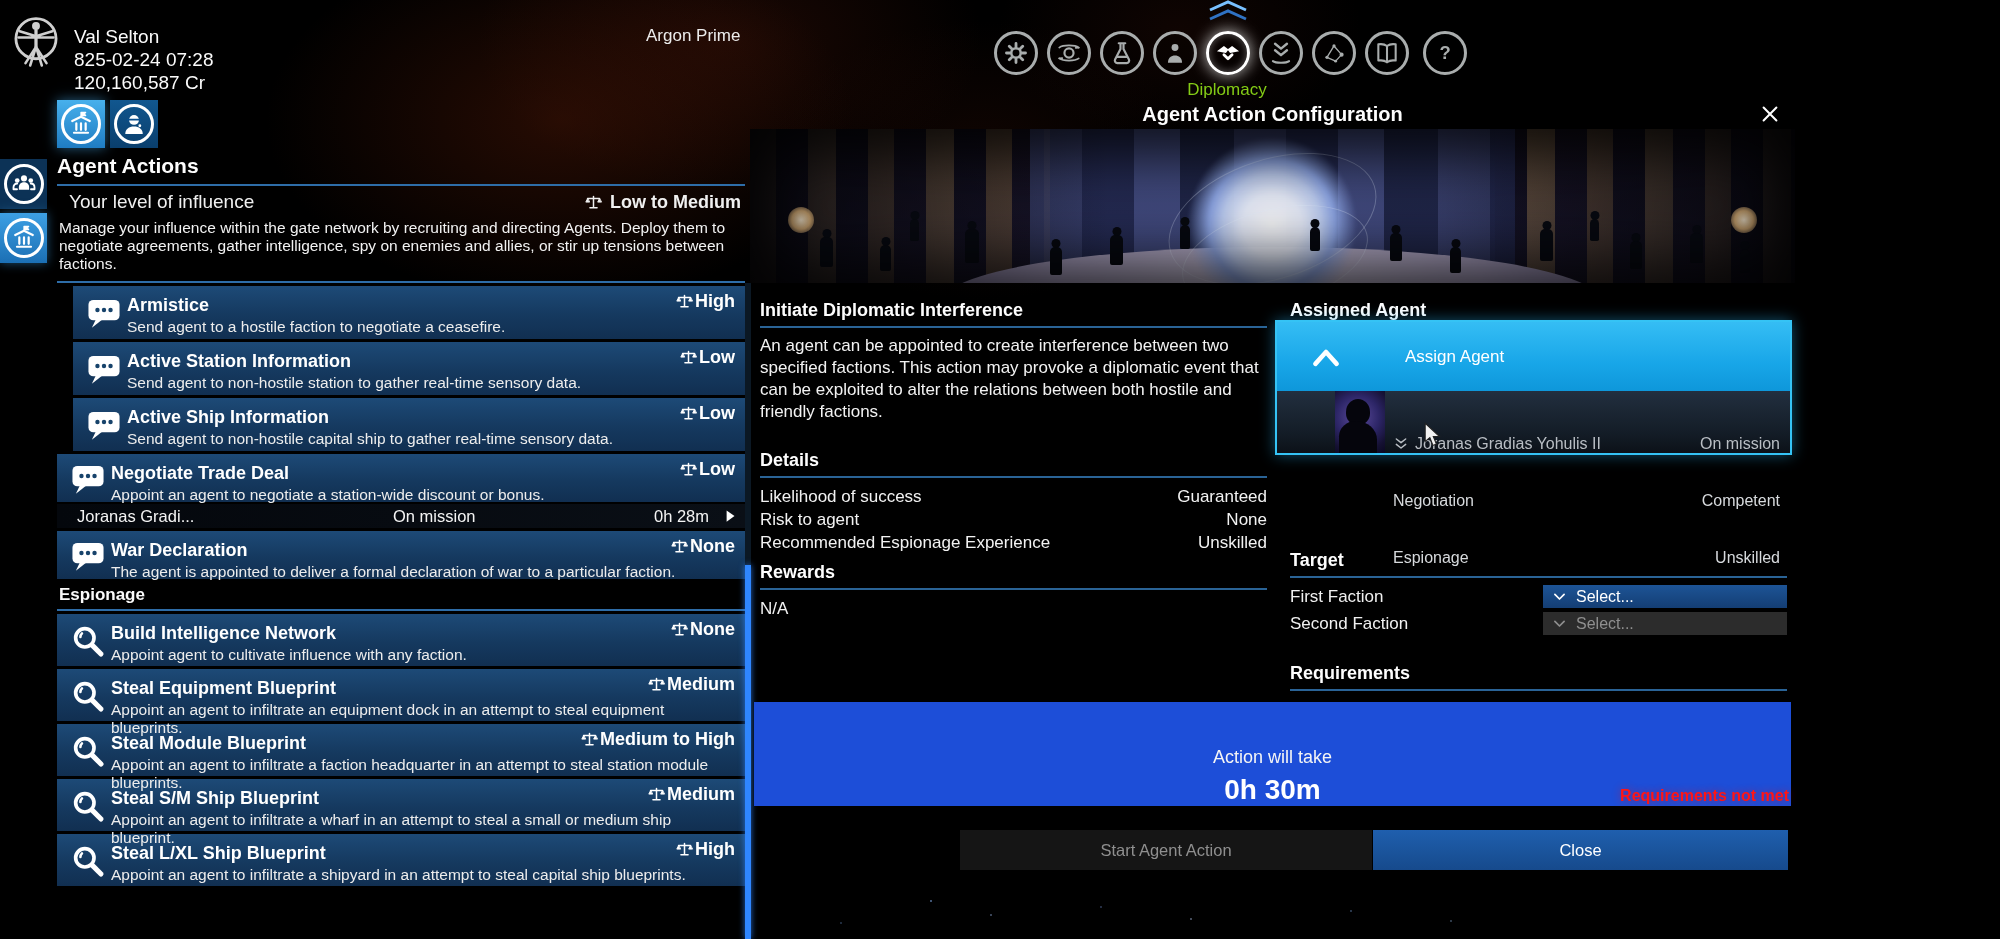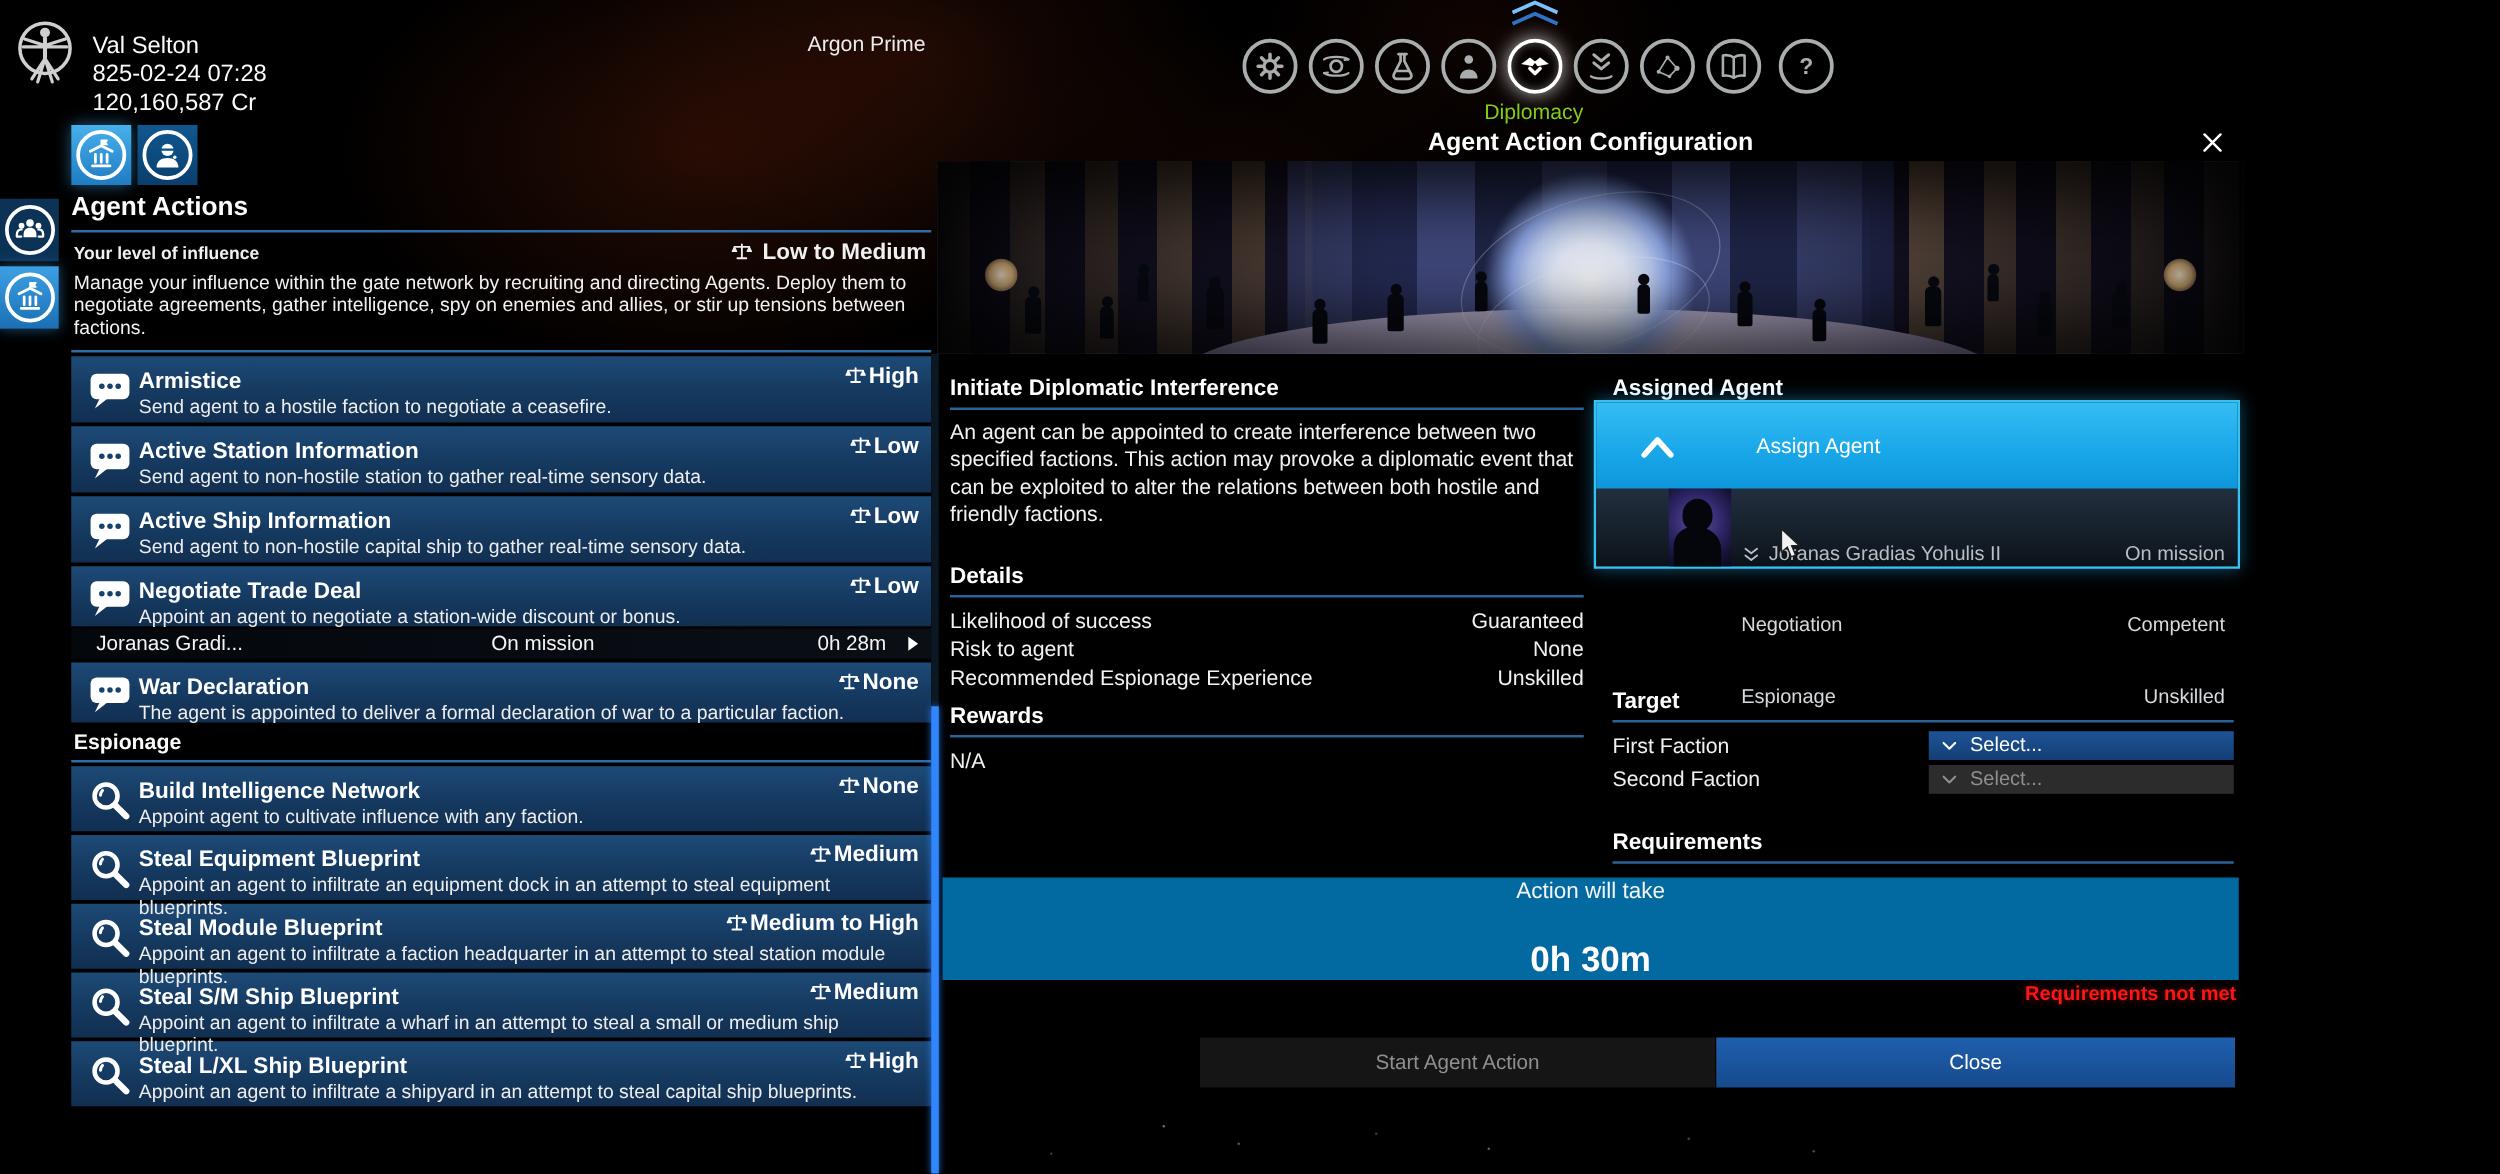--- a/index.html
+++ b/index.html
@@ -43,35 +43,35 @@
 
   
   .left-panel { position:absolute; left:57px; top:100px; width:688px; height:839px; }
   .panel-tabs { display:flex; gap:5px; height:48px; }
   .ptab { width:48px; height:48px; display:flex; align-items:center; justify-content:center; }
   .ptab.active { background:linear-gradient(180deg,#47b0ec,#1f7cc2); box-shadow:0 0 12px rgba(70,170,235,.55); }
   .ptab.inactive { background:linear-gradient(180deg,#11578f,#0a3f6d); }
   .lp-title { margin-top:6px; font-size:21px; font-weight:bold; color:#fdfdfd;
     border-bottom:2px solid #2e6da8; padding-bottom:6px; }
   .lp-influence { display:flex; justify-content:space-between; align-items:center; padding:5px 4px 2px 2px; }
-  .lp-influence .lab { font-size:14px; font-weight:bold; }
+  .lp-influence .lab { font-size:19px; font-weight:normal;margin-left:10px; }
   .lp-influence .val { font-size:18px; font-weight:bold; display:flex; align-items:center; gap:7px; }
   .lp-desc { font-size:15.5px; line-height:18px; color:#f2f2f2; padding:4px 2px 8px 2px; }
   .lp-divider { border-bottom:2px solid #2e6da8; }
 
   .rows { margin-top:3px; }
   .action-row { display:flex; background:linear-gradient(180deg,#1d4a77 0%,#15395f 55%,#112f51 100%);
     margin-bottom:3px; padding:5px 10px 4px 8px; }
   .action-row .row-ic { width:46px; flex:0 0 46px; color:#fff; display:flex; align-items:center; justify-content:center; }
   .row-main { flex:1; min-width:0; }
   .row-top { display:flex; justify-content:space-between; align-items:baseline; }
   .row-title { font-size:18px; font-weight:bold; color:#fff; }
   .row-level { font-size:18px; font-weight:bold; color:#fff; display:flex; align-items:center; gap:1px; white-space:nowrap; }
   .row-desc { font-size:15.5px; line-height:17.5px; color:#ededed; margin-top:2px; max-width:640px; }
-  .h53 { height:53px; } .h48 { height:48px; } .h52 { height:52px; } .h73 { height:52px; }
+  .h53 { height:53px;margin-left:16px; } .h48 { height:48px; } .h52 { height:52px; } .h73 { height:52px; }
 
   .agent-status { height:24px; display:flex; align-items:center; background:linear-gradient(90deg,#04070c,#0a0f16);
     margin:-1px 0 3px 0; padding:0 6px; font-size:16.5px; color:#f4f4f4; }
   .agent-status .an { flex:0 0 330px; padding-left:14px; }
   .agent-status .st { flex:1; }
   .agent-status .tm { flex:0 0 80px; text-align:right; }
   .agent-status .ar { flex:0 0 30px; display:flex; justify-content:flex-end; color:#fff; }
 
   .esp-header { font-size:17px; font-weight:bold; color:#fafafa; padding:3px 2px 4px 2px; border-bottom:2px solid #2e6da8; margin-bottom:3px; }
 
@@ -140,22 +140,22 @@
     display:flex; }
   .dd-portrait { margin-left:58px; width:50px; height:62px; background:radial-gradient(circle at 45% 42%, #5d4c9e 0%, #2c2566 48%, #151133 78%, #0a0820 100%); position:relative; overflow:hidden; }
   .dd-portrait::before { content:""; position:absolute; left:11px; top:8px; width:24px; height:26px; border-radius:50% 50% 45% 45%; background:#05050c; }
   .dd-portrait::after { content:""; position:absolute; left:4px; top:30px; width:38px; height:34px; border-radius:45% 55% 0 0; background:#05050c; }
   .dd-lines { flex:1; padding:5px 10px 0 8px; font-size:16px; line-height:19px; color:#b9bec4; }
   .dd-line { display:flex; justify-content:space-between; align-items:center;margin-top:38px; }
   .dd-line .nm { display:flex; align-items:center; gap:6px; }
   .dd-line.skills { color:#d7dadd; }
   .cursor { position:absolute; left:145px; top:100px; z-index:9; }
 
-  .duration { position:absolute; left:4px; top:607px; width:1037px; height:82px; background:#0369a1;
-    display:flex; flex-direction:column; align-items:center; justify-content:space-between; gap:6px; }
+  .duration { position:absolute; left:4px; top:607px; width:1037px; height:104px; background:#1d4ed8;
+    display:flex; flex-direction:column; align-items:center; justify-content:flex-end; gap:6px; }
   .duration .dl { font-size:18px; color:#f5f5f5; }
   .duration .dv { font-size:28px; font-weight:bold; color:#fff; }
   .warning { position:absolute; right:6px; top:692px; font-size:16px; font-weight:bold; color:#ff1515; text-shadow:0 0 8px rgba(255,0,0,.45); }
   .btn-row { position:absolute; left:0; top:735px; width:100%; height:25px; }
   .btn { position:absolute; top:0; height:40px; display:flex; align-items:center; justify-content:center; font-size:16.5px; }
   .btn-start { left:210px; width:412px; background:#151515; color:#8f8f8f; }
   .btn-close { left:623px; width:415px; background:linear-gradient(180deg,#1f5fae,#164a8c); color:#fff; }
 </style>
 </head>
 <body>

